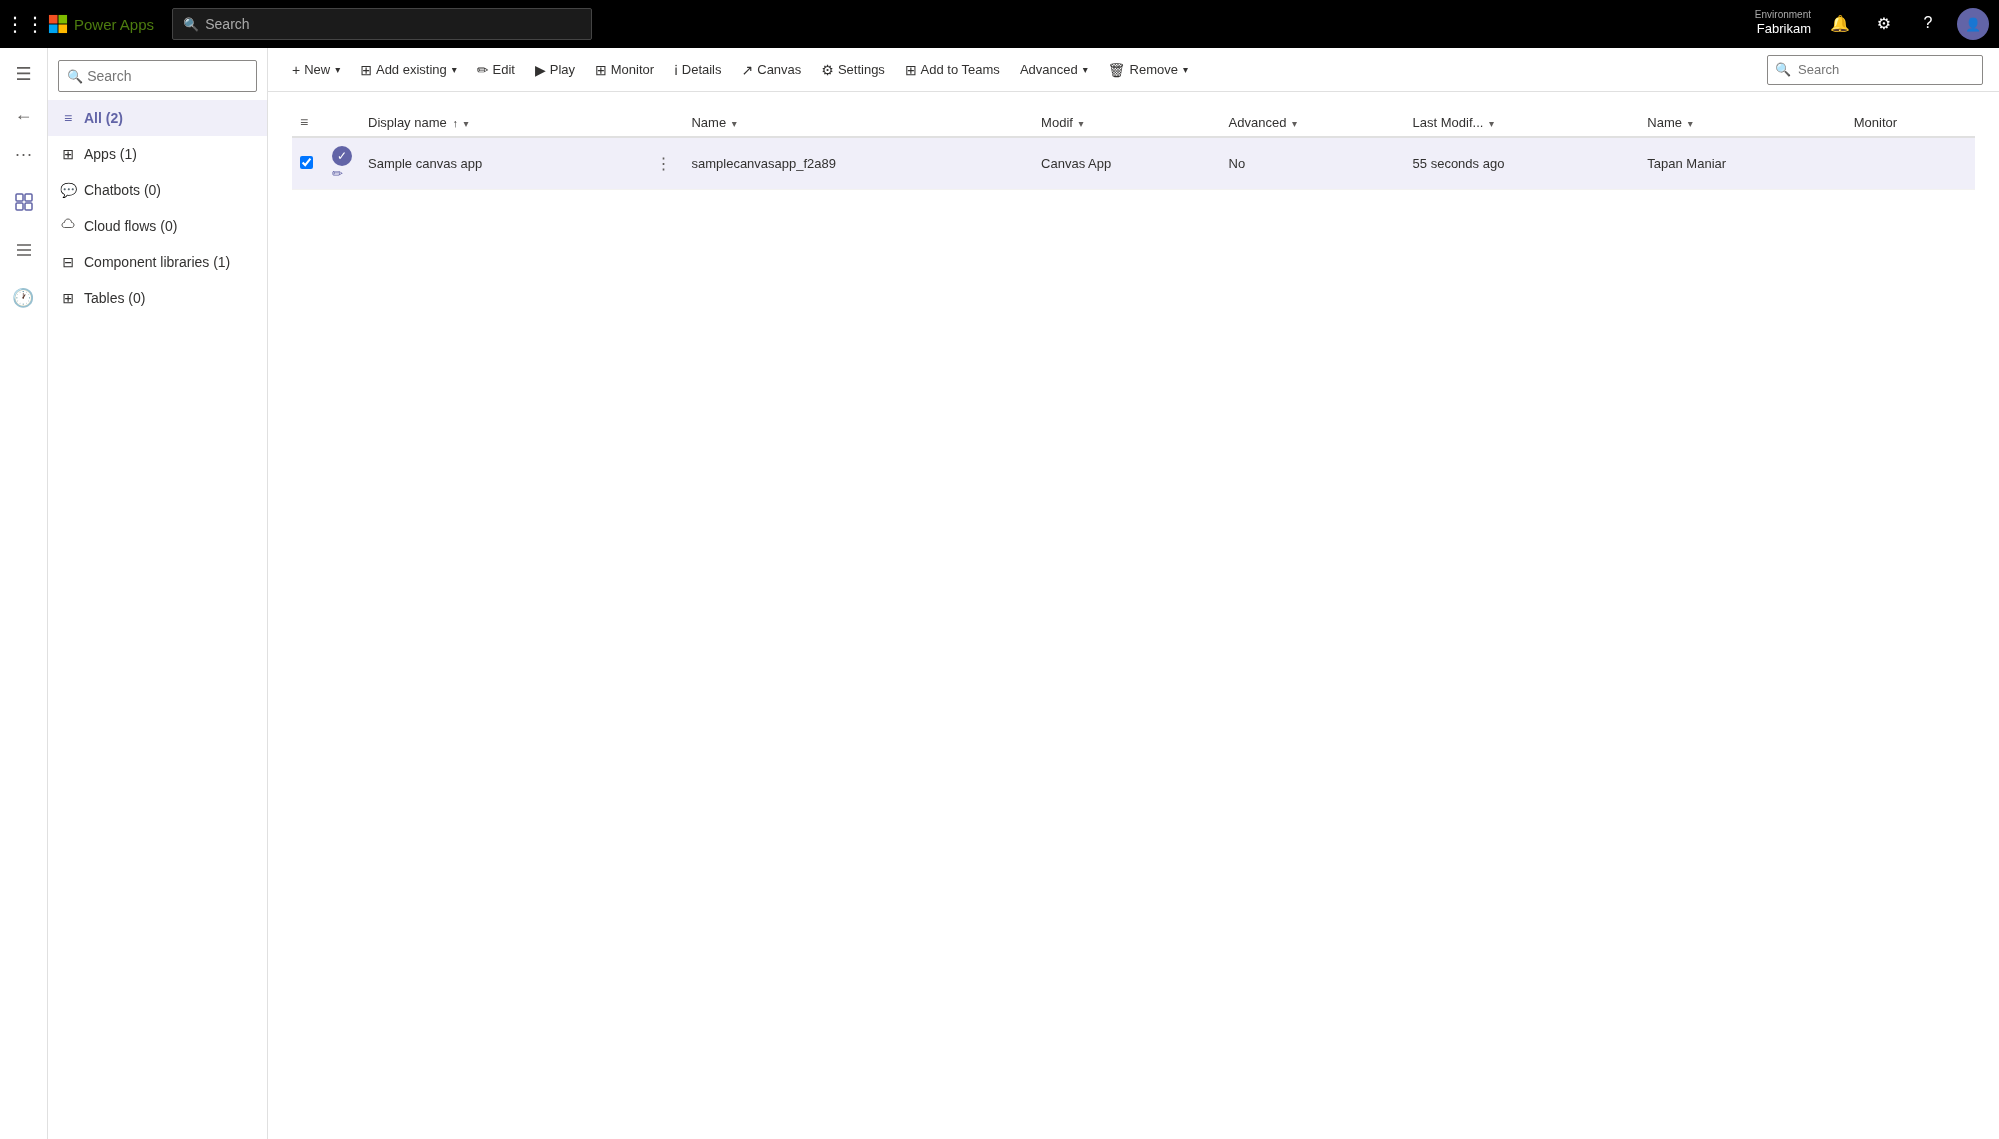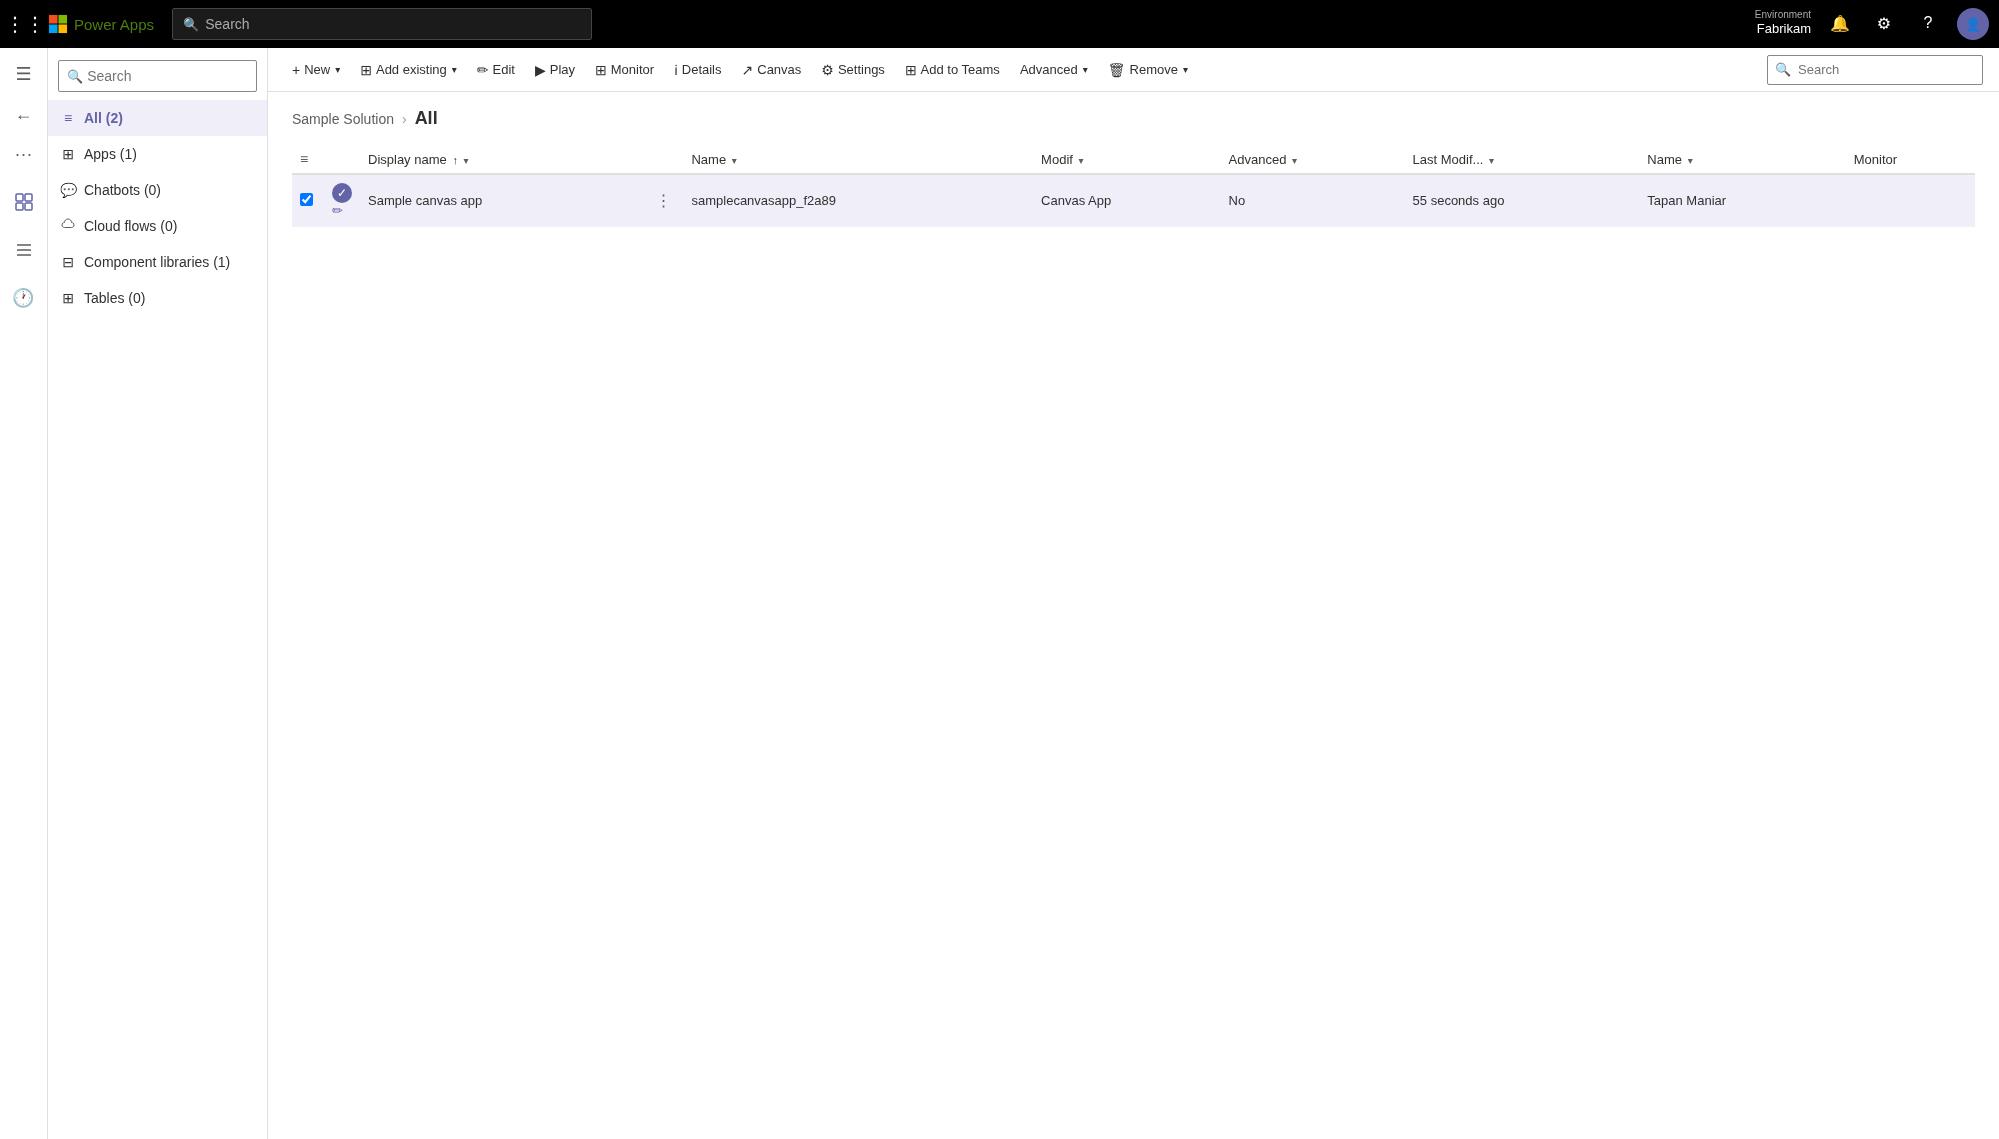--- a/index.html
+++ b/index.html
@@ -350,25 +350,20 @@
       </button>
 
       <div class="tb-search">
         <span style="color:#605e5c; font-size:13px;">🔍</span>
         <input type="text" style="font-size: 13px;" placeholder="Search">
       </div>
     </div>
 
     <div class="content-body">
 
-      <div class="breadcrumb">
-        <span class="bc-link">Sample Solution</span>
-        <span class="bc-sep">›</span>
-        <span class="bc-current">All</span>
-      </div>
 
       <table class="data-table">
         <thead>
           <tr>
             <th class="row-check">
               <span style="font-size:14px; color:#605e5c;">≡</span>
             </th>
             <th class="row-icon-col"></th>
             <th>
               <span>Display name</span>

